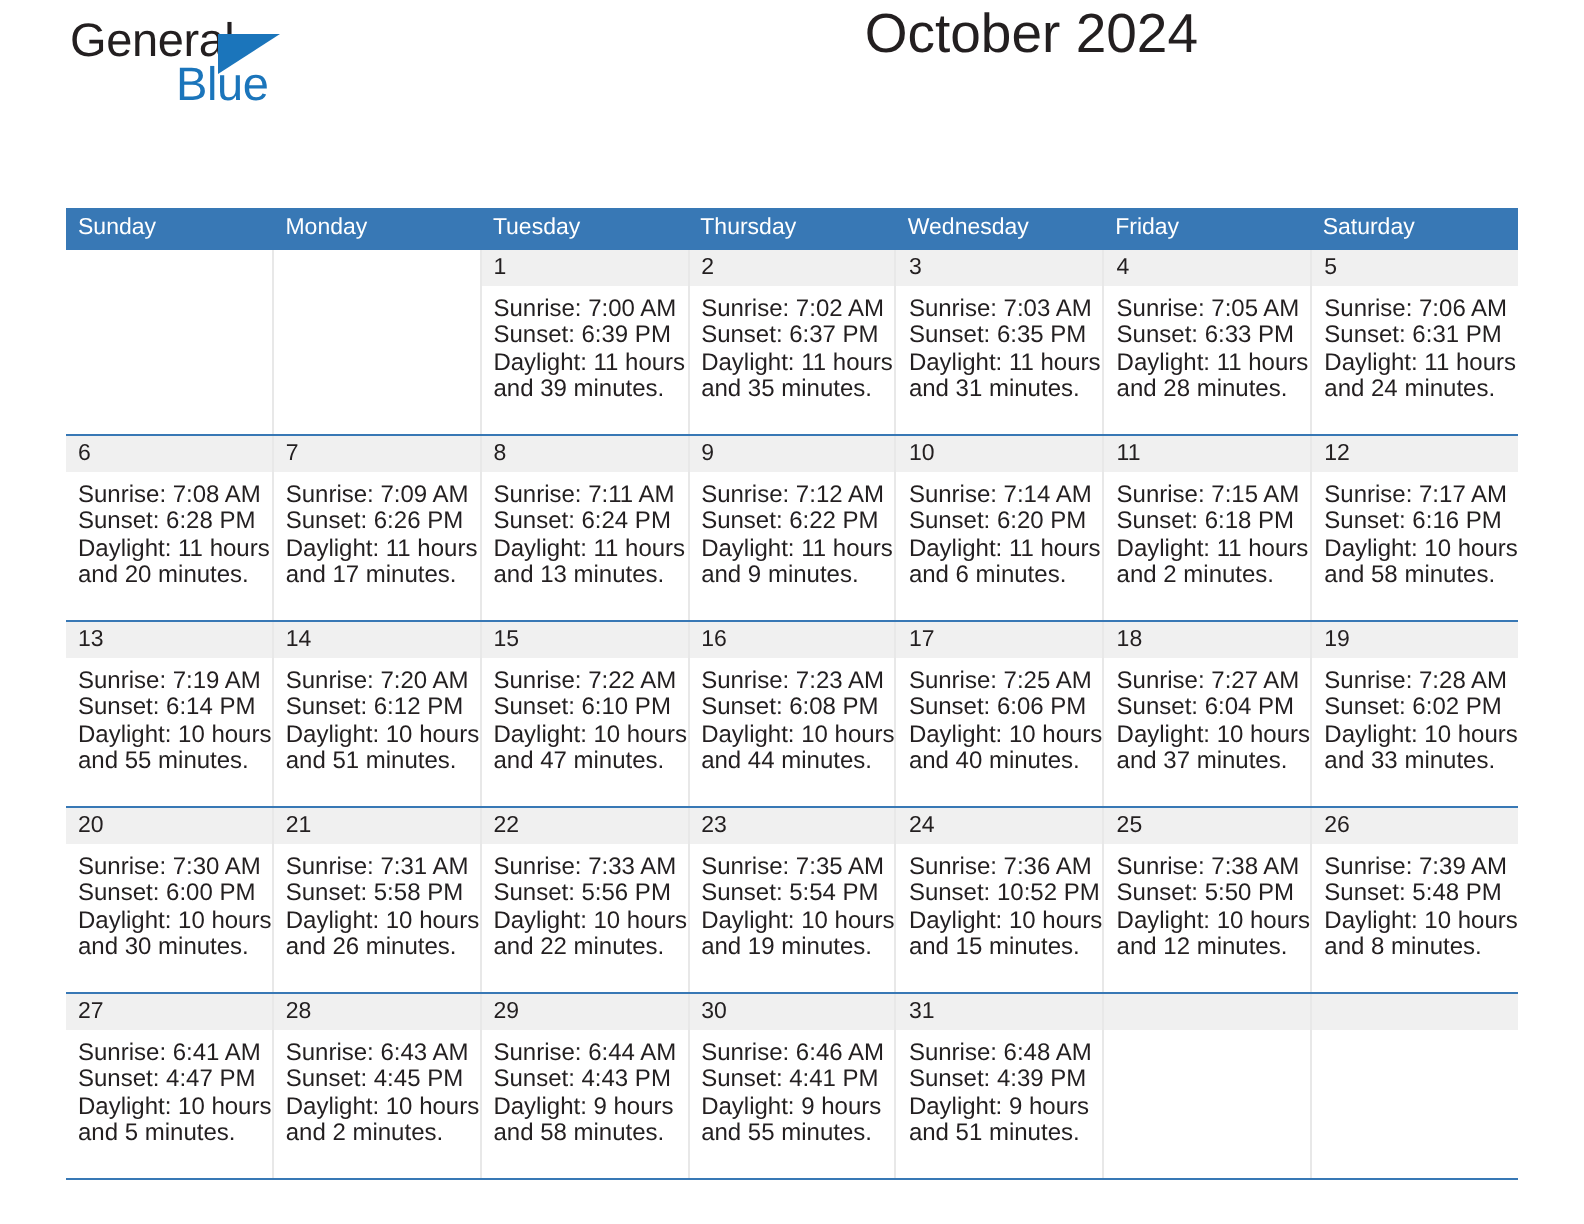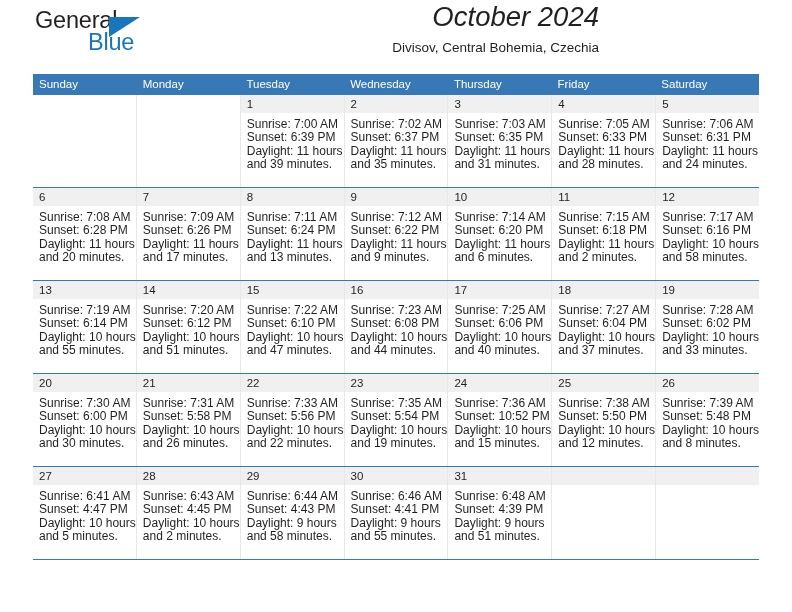--- a/index.html
+++ b/index.html
@@ -68,34 +68,34 @@
     position: absolute;
     right: 0;
     top: 0;
     text-align: right;
   }
   .cal-title {
     font-size: 27.5px;
     color: #231f20;
     line-height: 34px;
     white-space: nowrap;
-    font-style: italic;
   }
   .cal-subtitle {
     font-size: 13.5px;
     color: #231f20;
     line-height: 20px;
     margin-top: 4px;
     white-space: nowrap;
   }
 
   
   .calendar {
     position: relative;
     width: 726px;
+    margin-top: 30px;
   }
 
   .weekday-row {
     display: flex;
     background: #3878b5;
     height: 21px;
   }
   .weekday {
     flex: 1 1 0;
     min-width: 0;
@@ -163,33 +163,32 @@
   <div class="header">
 
     <div class="logo">
       <span class="logo-general">General</span>
       <span class="logo-tri"></span>
       <span class="logo-blue">Blue</span>
     </div>
 
     <div class="title-block">
       <div class="cal-title">October 2024</div>
-      <div class="cal-subtitle">Divisov, Central Bohemia, Czechia</div>
     </div>
 
   </div>
 
   <div class="calendar">
 
     <div class="weekday-row">
       <div class="weekday">Sunday</div>
       <div class="weekday">Monday</div>
       <div class="weekday">Tuesday</div>
+      <div class="weekday">Thursday</div>
       <div class="weekday">Wednesday</div>
-      <div class="weekday">Thursday</div>
       <div class="weekday">Friday</div>
       <div class="weekday">Saturday</div>
     </div>
 
     <div id="weeks-container">
         <div class="week-row">
           <div class="day-cell empty">
             <div class="day-number"></div>
           </div>
           <div class="day-cell empty">

